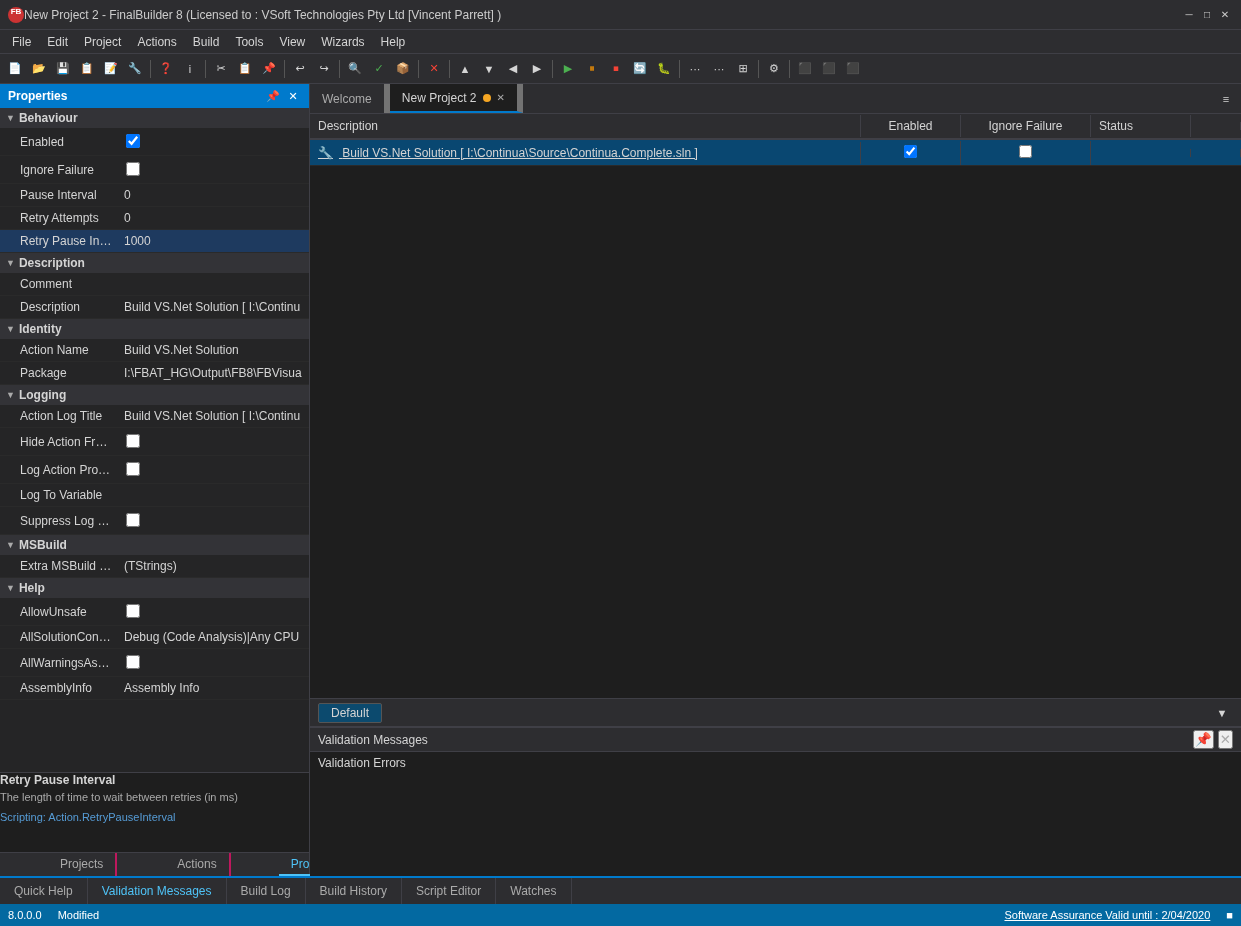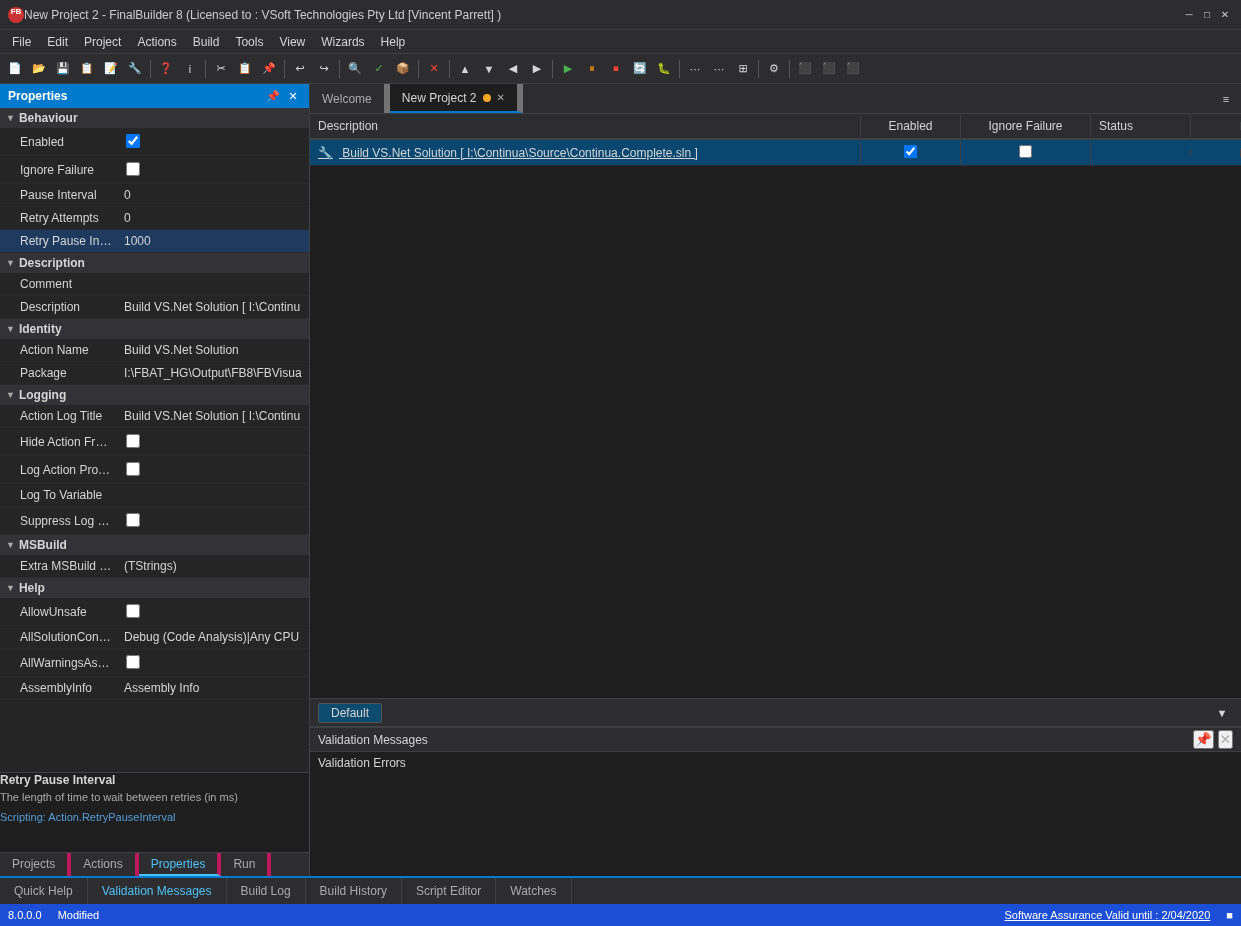--- a/index.html
+++ b/index.html
@@ -247,21 +247,22 @@
       border-top: 1px solid #3f3f46;
       display: flex;
       height: 24px;
       flex-shrink: 0;
     }
     .left-tab {
       padding: 4px 12px;
       cursor: pointer;
       font-size: 12px;
       color: #aaa;
-      border-right: 4px solid #be185d;
+      border-right: 2px solid #be185d;
+      margin-left: 48px;
     }
     .left-tab.active { color: #4fc3f7; border-bottom: 2px solid #4fc3f7; }
 
     
     #right-panel {
       flex: 1;
       display: flex;
       flex-direction: column;
       background: #1e1e1e;
     }
@@ -413,21 +414,21 @@
       color: #aaa;
       height: 100%;
       display: flex;
       align-items: center;
       border-right: 1px solid #3f3f46;
     }
     .bottom-tab.active { color: #4fc3f7; }
 
     
     #status-bar {
-      background: #1d4ed8;
+      background: #0369a1;
       height: 22px;
       display: flex;
       align-items: center;
       padding: 0 8px;
       color: white;
       font-size: 11px;
       flex-shrink: 0;
       justify-content: space-between;
     }
   </style>

